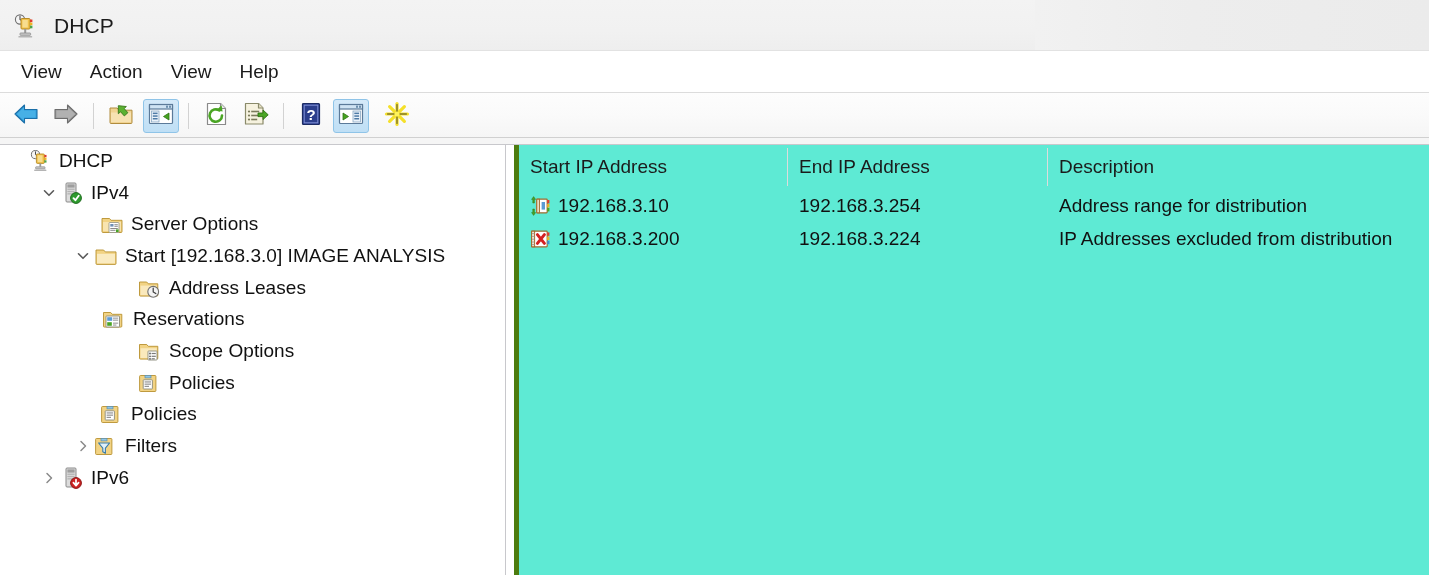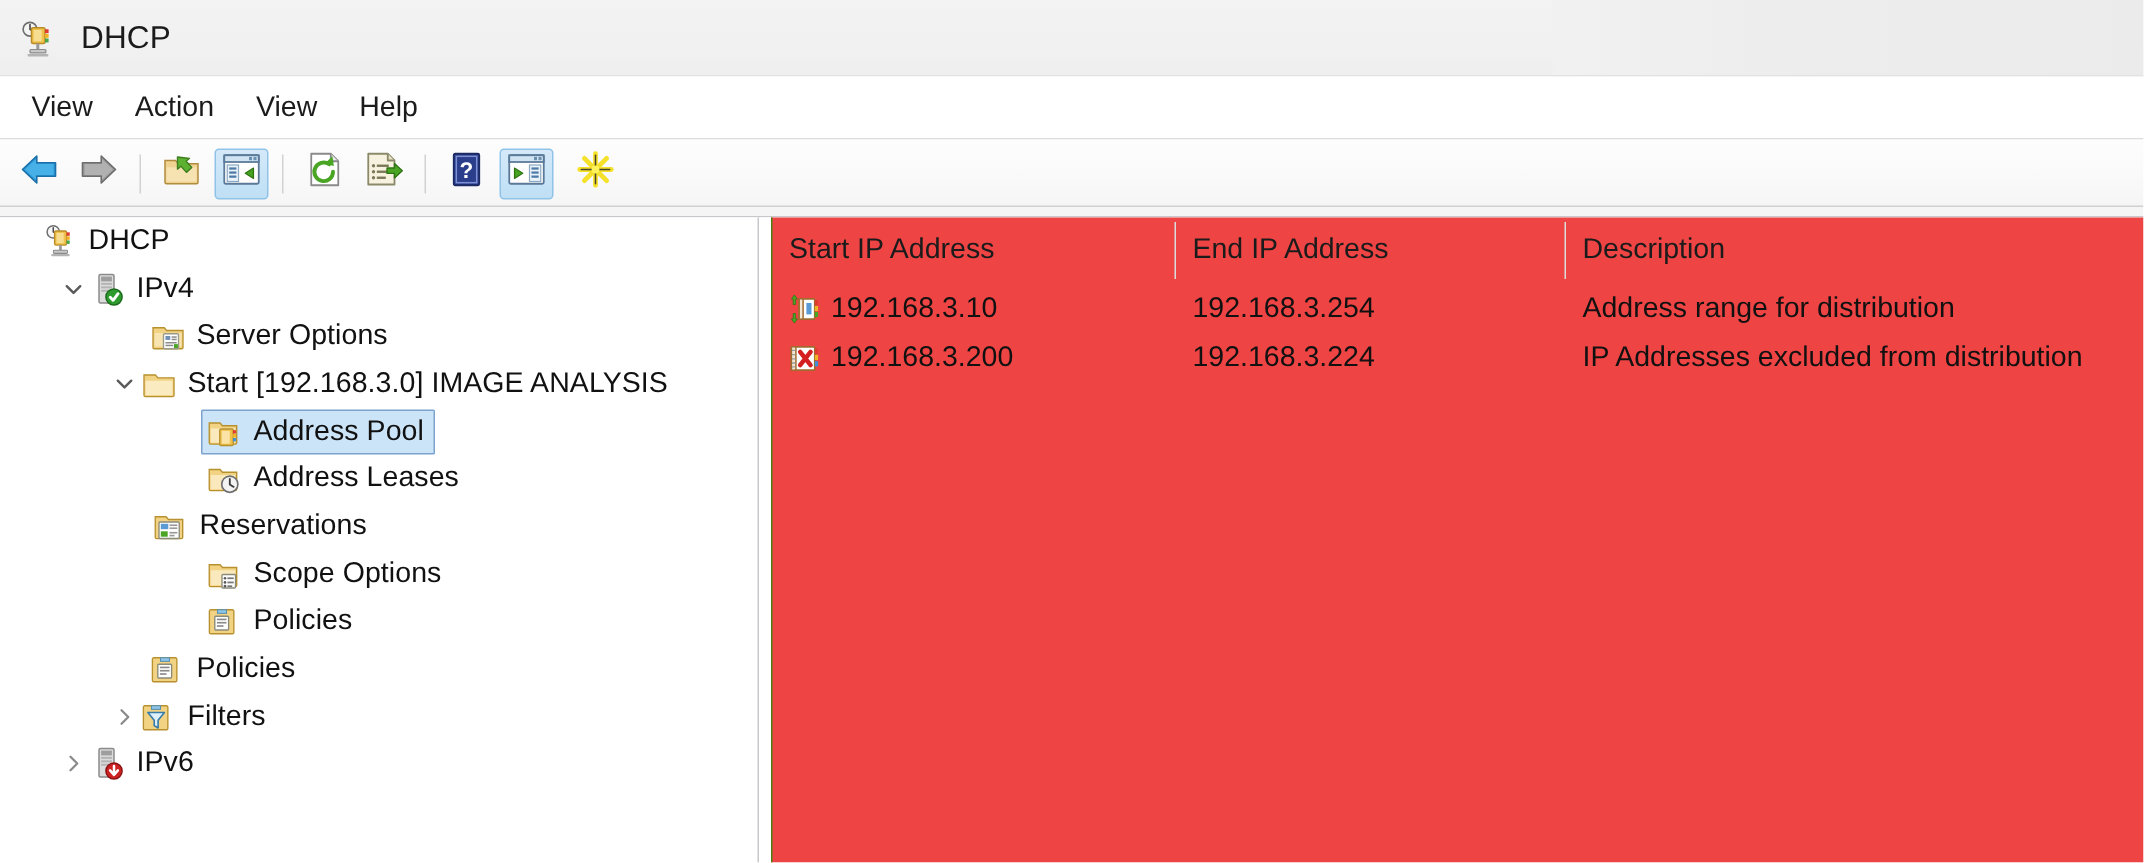--- a/index.html
+++ b/index.html
@@ -98,21 +98,21 @@
 
   
   .splitter {
     position: absolute; left: 507px; top: 0; width: 7px; height: 430px;
     background: #ffffff; cursor: col-resize;
   }
 
   
   .list-pane {
     position: absolute; left: 514px; top: 0; width: 915px; height: 430px;
-    background: #ef4444; border-left: 1px solid #4d7c0f; overflow: hidden;
+    background: #5eead4; border-left: 5px solid #4d7c0f; overflow: hidden;
   }
   .list-header { position: relative; height: 44px; display: flex; align-items: flex-start; }
   .lh-cell {
     position: relative; font-size: 19px; color: #1b1b1b; padding: 11px 0 0 11px;
     height: 44px; flex: none; cursor: default;
   }
   .lh-div {
     position: absolute; right: 0; top: 3px; width: 1px; height: 38px; background: #dcdcdc;
   }
   .list-row { display: flex; align-items: center; height: 33px; cursor: default; }
@@ -358,36 +358,20 @@
         </div>
         <div class="tw-icon">
           <svg viewBox="0 0 24 24" width="24" height="24">
             <path d="M2 6 h7.6 l1.7 1.9 h10.7 v11.6 a.9 .9 0 0 1 -.9 .9 h-18.2 a.9 .9 0 0 1 -.9 -.9 z" fill="#f2d384" stroke="#b8912f" stroke-width=".9"></path>
             <path d="M3 9.8 h18 v9.6 h-18 z" fill="#fbefcb" opacity=".85"></path>
           </svg>
         </div>
         <div class="tw-label">Start [192.168.3.0] IMAGE ANALYSIS</div>
       </div>
 
-      <div class="tree-row" style="padding-left:134px">
-        <div class="selbox">
-          <div class="tw-icon">
-            <svg viewBox="0 0 24 24" width="24" height="24">
-              <path d="M1.5 6 h7.2 l1.6 1.8 h9.5 v11.4 a.9 .9 0 0 1 -.9 .9 h-16.5 a.9 .9 0 0 1 -.9 -.9 z" fill="#f2d384" stroke="#b8912f" stroke-width=".9"></path>
-              <path d="M2.5 9.6 h16.2 v9.5 h-16.2 z" fill="#fbefcb" opacity=".8"></path>
-              <rect x="8.5" y="10" width="9" height="11" rx=".8" fill="#f0c14b" stroke="#b8912f" stroke-width=".9"></rect>
-              <rect x="9.8" y="11.2" width="5.4" height="8.6" fill="#fae3a5"></rect>
-              <rect x="17.3" y="10.8" width="2" height="2.2" fill="#e03b2f"></rect>
-              <rect x="17.3" y="13.4" width="2" height="2.2" fill="#f0b323"></rect>
-              <rect x="17.3" y="16" width="2" height="2.2" fill="#3f8fd4"></rect>
-            </svg>
-          </div>
-          <div class="tw-label">Address Pool</div>
-        </div>
-      </div>
 
       <div class="tree-row" style="padding-left:138px">
         <div class="tw-icon">
           <svg viewBox="0 0 24 24" width="24" height="24">
             <path d="M1.5 6 h7.2 l1.6 1.8 h9.5 v11.4 a.9 .9 0 0 1 -.9 .9 h-16.5 a.9 .9 0 0 1 -.9 -.9 z" fill="#f2d384" stroke="#b8912f" stroke-width=".9"></path>
             <path d="M2.5 9.6 h16.2 v9.5 h-16.2 z" fill="#fbefcb" opacity=".8"></path>
             <circle cx="15.2" cy="15.8" r="5.4" fill="#f3f3f3" stroke="#6f6f6f" stroke-width="1.1"></circle>
             <path d="M15.2 12.2 v3.8 l2.6 1.6" fill="none" stroke="#3a3a3a" stroke-width="1.2" stroke-linecap="round"></path>
           </svg>
         </div>

